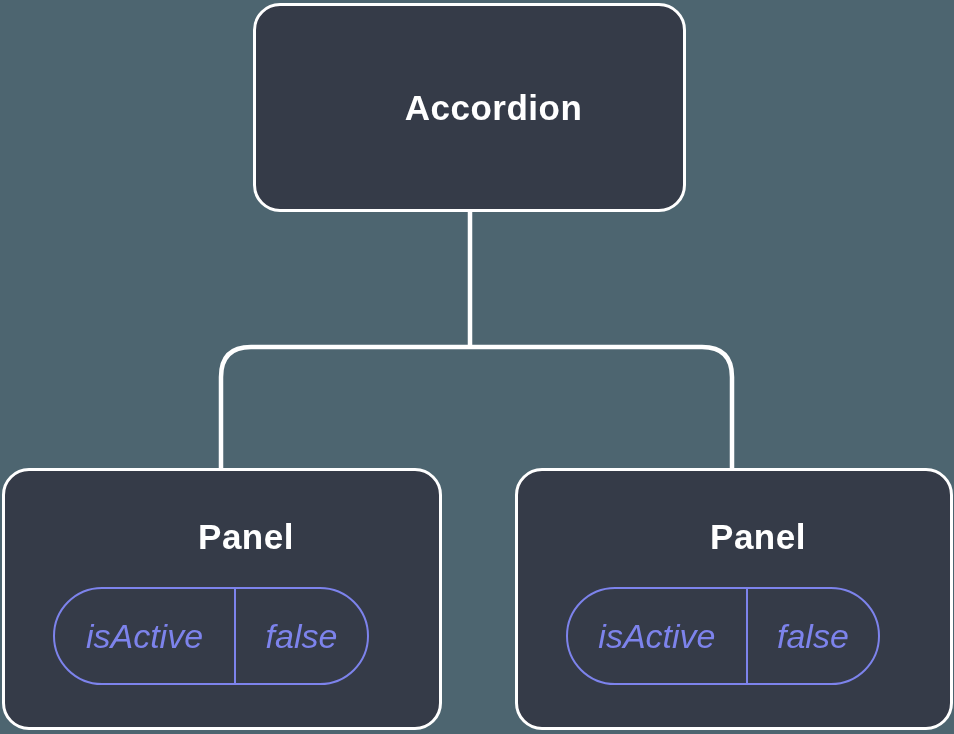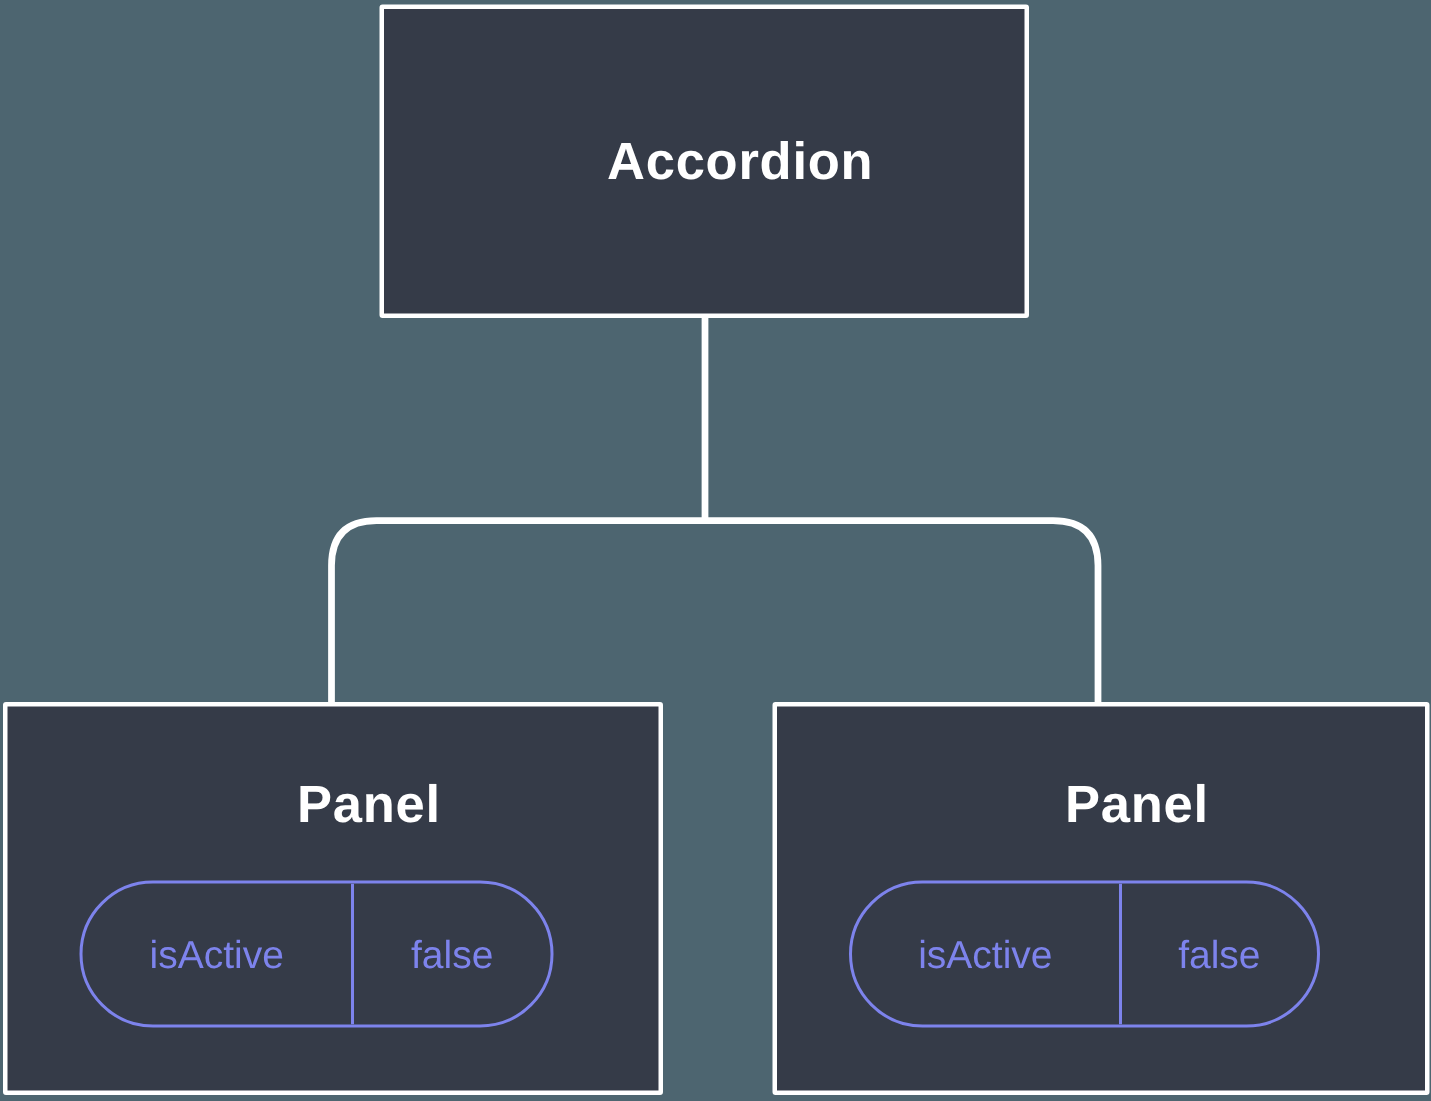--- a/index.html
+++ b/index.html
@@ -18,21 +18,21 @@
   }
   .canvas {
     position: relative;
     width: 954px; height: 734px;
     background: var(--background);
   }
   .node {
     position: absolute;
     background: var(--node-fill);
     border: 3px solid var(--node-border);
-    border-radius: 2px;
+    border-radius: 27px;
     padding-left: 48px;
   }
   .node-root {
     left: 253px; top: 3px;
     width: 433px; height: 209px;
     display: flex; align-items: center; justify-content: center;
   }
   .node-title {
     color: var(--title-text);
     font-size: 35px;
@@ -54,22 +54,23 @@
     height: 98px;
     border: 2px solid var(--accent);
     border-radius: 999px;
     display: flex;
     align-items: stretch;
     overflow: hidden;
   }
   .pill-cell {
     display: flex; align-items: center; justify-content: center;
     color: var(--accent);
-    font-size: 26px;
+    font-size: 34px;
     font-weight: 500;
+    font-style: italic;
   }
   .pill-key {
     flex: 0 0 58%;
     border-right: 2px solid var(--accent);
   }
   .pill-value { flex: 1 1 auto; }
   svg.connectors {
     position: absolute;
     left: 0; top: 0;
     width: 954px; height: 734px;

